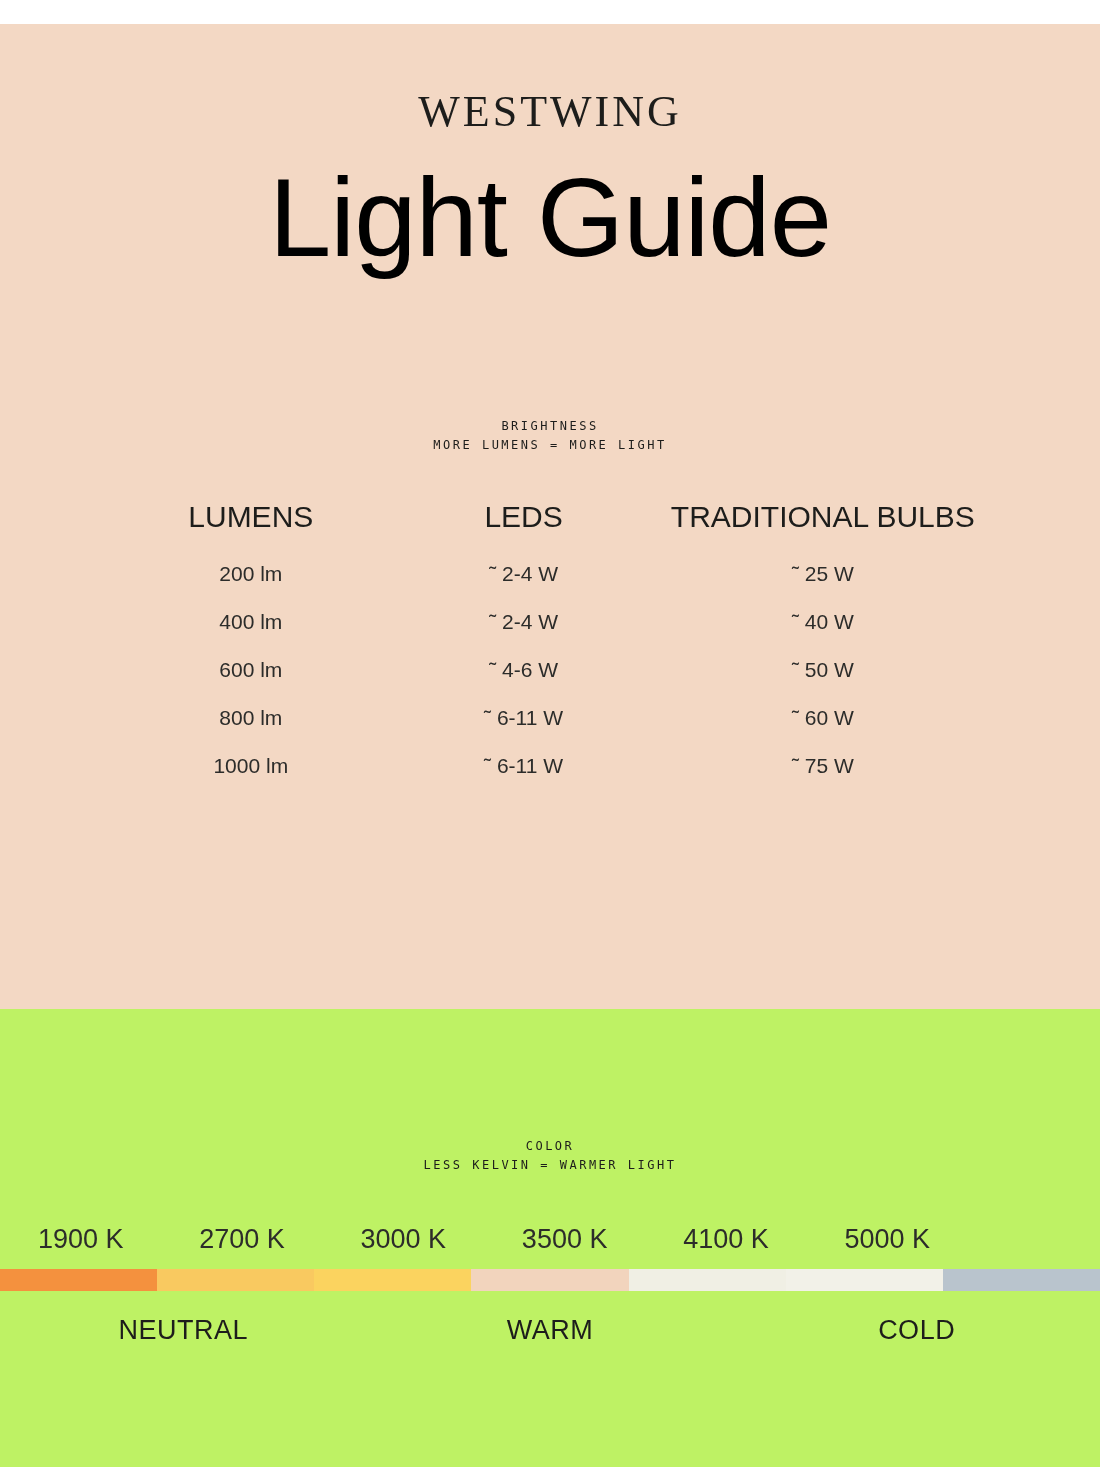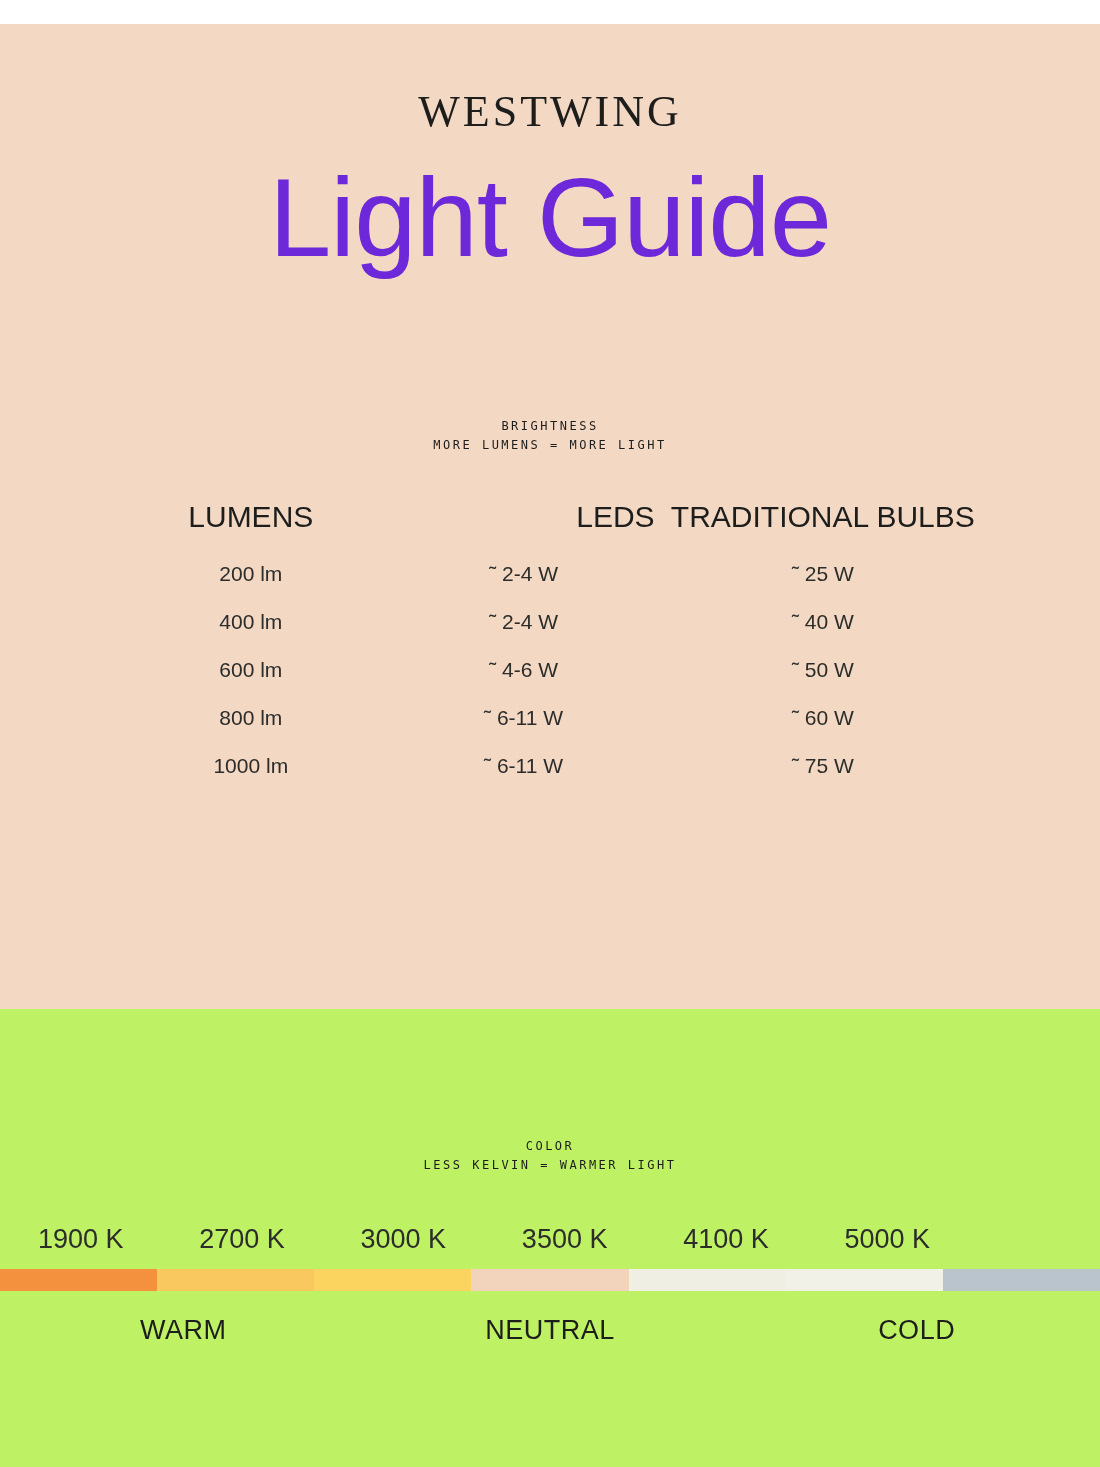--- a/index.html
+++ b/index.html
@@ -41,21 +41,21 @@
     font-weight: 400;
     color: #1d1d1b;
   }
 
   .headline {
     text-align: center;
     margin-top: 22px;
     font-size: 112px;
     font-weight: 400;
     letter-spacing: -1px;
-    color: #6d28d9;
+    color: #000000;
     line-height: 1.05;
   }
 
   .section-kicker {
     text-align: center;
     font-family: "DejaVu Sans Mono", monospace;
     font-size: 12px;
     letter-spacing: 2.5px;
     color: #1d1d1b;
     line-height: 1.62;
@@ -78,21 +78,21 @@
     padding-bottom: 16px;
   }
   .lumens-table td {
     font-size: 21px;
     font-weight: 400;
     color: #2c2c2a;
     text-align: center;
     padding: 12px 0;
   }
   .col-lumens { width: 32%; }
-  .col-leds { width: 30%; text-align: right; }
+  .col-leds { width: 30%; }
   .col-bulbs { width: 38%; }
 
   
   .bottom-panel {
     position: absolute;
     left: 0;
     top: 985px;
     width: 1100px;
     height: 482px;
     background: #bef264;
@@ -215,20 +215,20 @@
       <div class="swatch" style="background:#f4913e"></div>
       <div class="swatch" style="background:#f9c960"></div>
       <div class="swatch" style="background:#fbd35f"></div>
       <div class="swatch" style="background:#f2d4bd"></div>
       <div class="swatch" style="background:#f0efe4"></div>
       <div class="swatch" style="background:#f2f1e8"></div>
       <div class="swatch" style="background:#b9c4cd"></div>
     </div>
 
     <div class="temp-labels">
+      <div class="temp-label temp-neutral">NEUTRAL</div>
       <div class="temp-label temp-warm">WARM</div>
-      <div class="temp-label temp-neutral">NEUTRAL</div>
       <div class="temp-label temp-cold">COLD</div>
     </div>
 
   </section>
 
 </div>
 
 </body></html>

